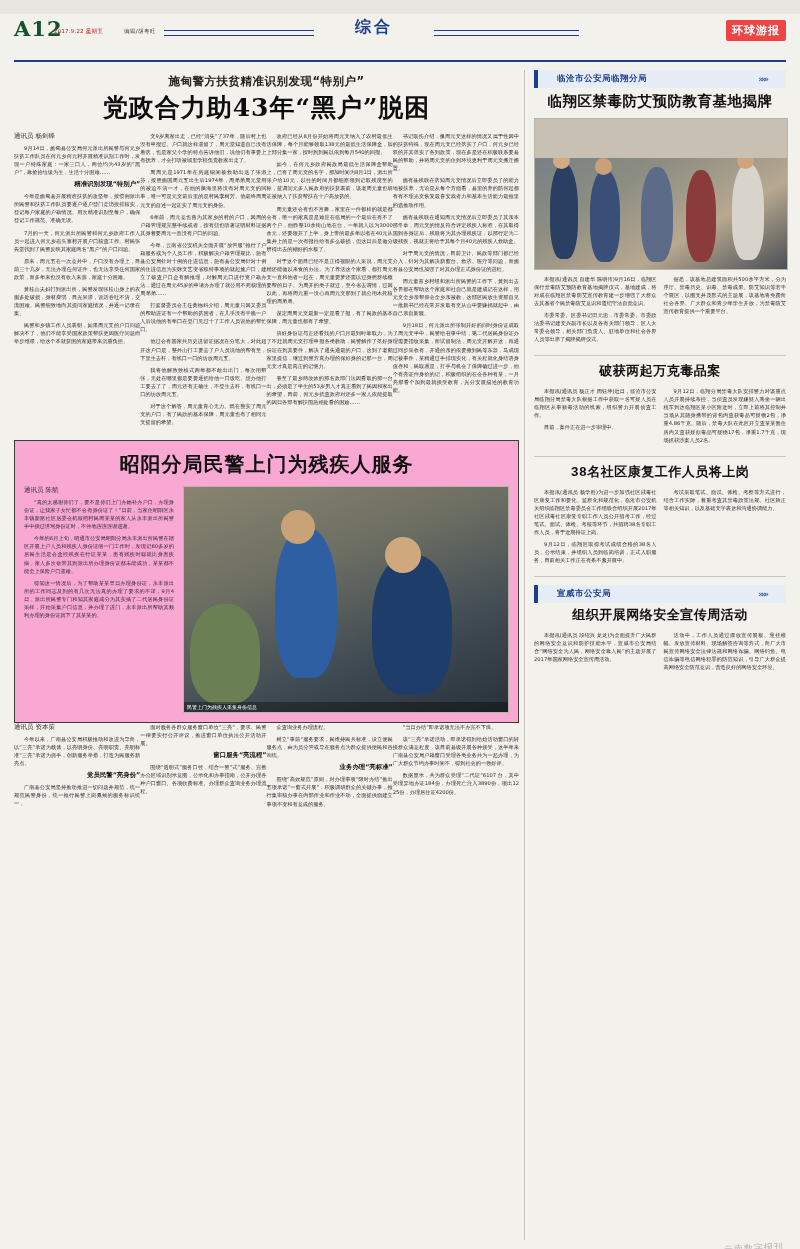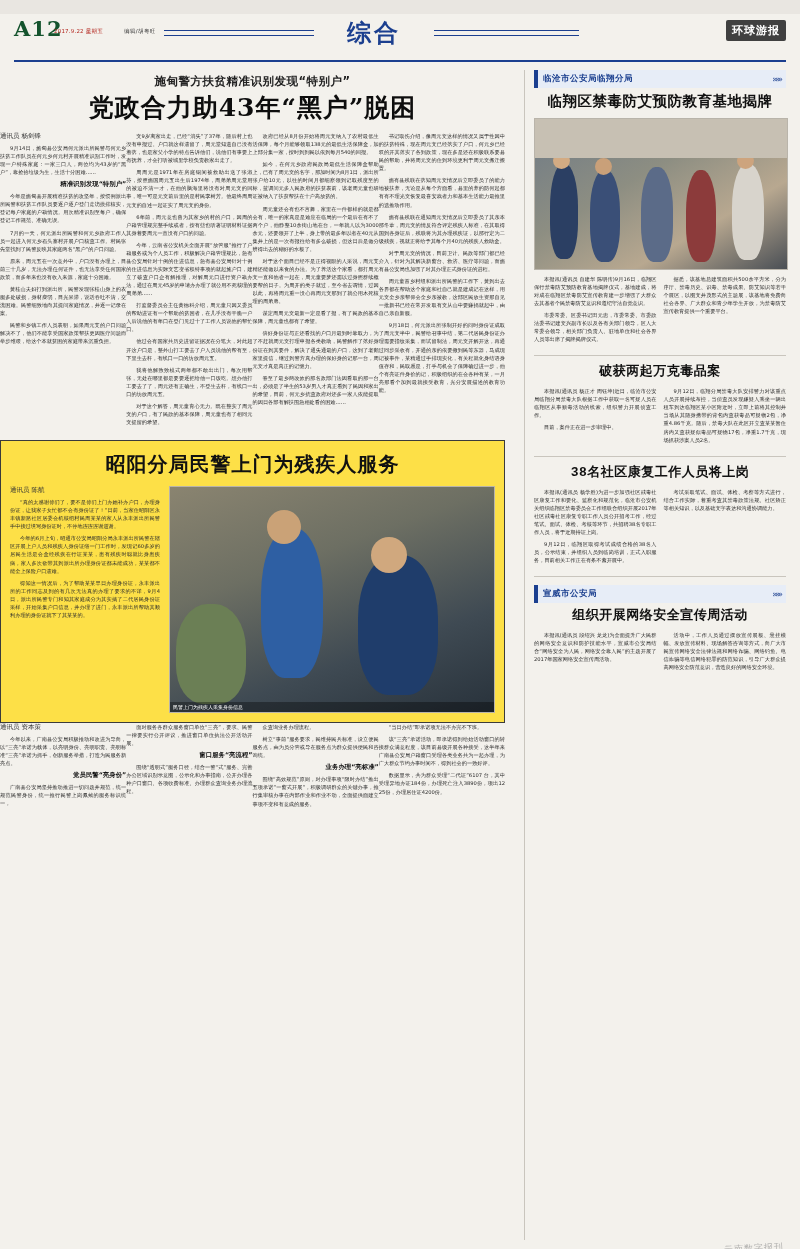--- a/index.html
+++ b/index.html
@@ -39,33 +39,33 @@
   }
   .rule-left,.rule-right{
     position:absolute;top:16px;height:4px;border-top:1px solid #1b3f8f;border-bottom:1px solid #1b3f8f;
   }
   .rule-left{left:150px;width:150px;}
   .rule-right{left:420px;width:145px;}
   .section-title{
     position:absolute;left:310px;top:3px;
     width:100px;text-align:center;
     font-family:"DejaVu Serif","Liberation Serif",serif;
-    font-size:24px;font-weight:bold;color:#1b3f8f;letter-spacing:3px;
+    font-size:16px;font-weight:bold;color:#1b3f8f;letter-spacing:3px;
   }
   .logo-box{
     position:absolute;right:0;top:6px;
-    background:#404040;color:#fff;
+    background:#ef4444;color:#fff;
     font-size:11px;font-weight:bold;letter-spacing:1px;
     padding:3px 6px;border-radius:2px;
     font-family:"DejaVu Sans","Liberation Sans",sans-serif;
   }
   
   .body-wrap{
     position:relative;
-    margin:8px 14px 0 0;
+    margin:8px 14px 0 14px;
     height:1170px;
   }
   .left-col{
     position:absolute;left:0;top:0;width:505px;height:100%;
   }
   .right-col{
     position:absolute;right:0;top:0;width:262px;height:100%;
     border-left:1px solid #c9c5bd;
     padding-left:9px;box-sizing:border-box;
   }
@@ -95,21 +95,21 @@
   }
   .ptext.indent{text-indent:10px;}
   .sub-h{
     font-size:6.4px;font-weight:bold;color:#111;margin:4px 0 3px;text-align:right;
   }
   
   .feature-box{
     border:1px solid #3b3b3b;
     margin-top:10px;
     padding:8px 9px 9px;
-    background:#fde047;
+    background:#f9a8d4;
   }
   .feature-head{
     text-align:center;
     font-family:"DejaVu Serif","Liberation Serif",serif;
     font-size:20px;font-weight:bold;letter-spacing:1px;color:#111;
     margin:2px 0 8px;
   }
   .feature-inner{display:flex;gap:9px;}
   .feature-text{width:150px;}
   .feature-photo{
@@ -127,21 +127,21 @@
   .headline-3{
     text-align:center;
     font-family:"DejaVu Serif","Liberation Serif",serif;
     font-size:21px;font-weight:bold;letter-spacing:1px;color:#0d0d0d;
     margin:14px 0 7px;
   }
   
   .rail-head{
     display:flex;align-items:center;justify-content:space-between;
     background:#e7edf7;border-left:4px solid #1b3f8f;
-    padding:3px 5px;margin-bottom:5px;
+    padding:3px 19px;margin-bottom:5px;
   }
   .rail-head-txt{font-size:8.5px;font-weight:bold;color:#1b3f8f;letter-spacing:.5px;}
   .chev{color:#1b3f8f;font-size:8px;letter-spacing:-2px;}
   .rail-title{
     text-align:center;
     font-family:Liberation Mono, monospace;
     font-size:14.5px;font-weight:bold;color:#111;letter-spacing:.5px;
     margin:4px 0 6px;line-height:1.3;
   }
   .rail-title.sm{font-size:13px;}

